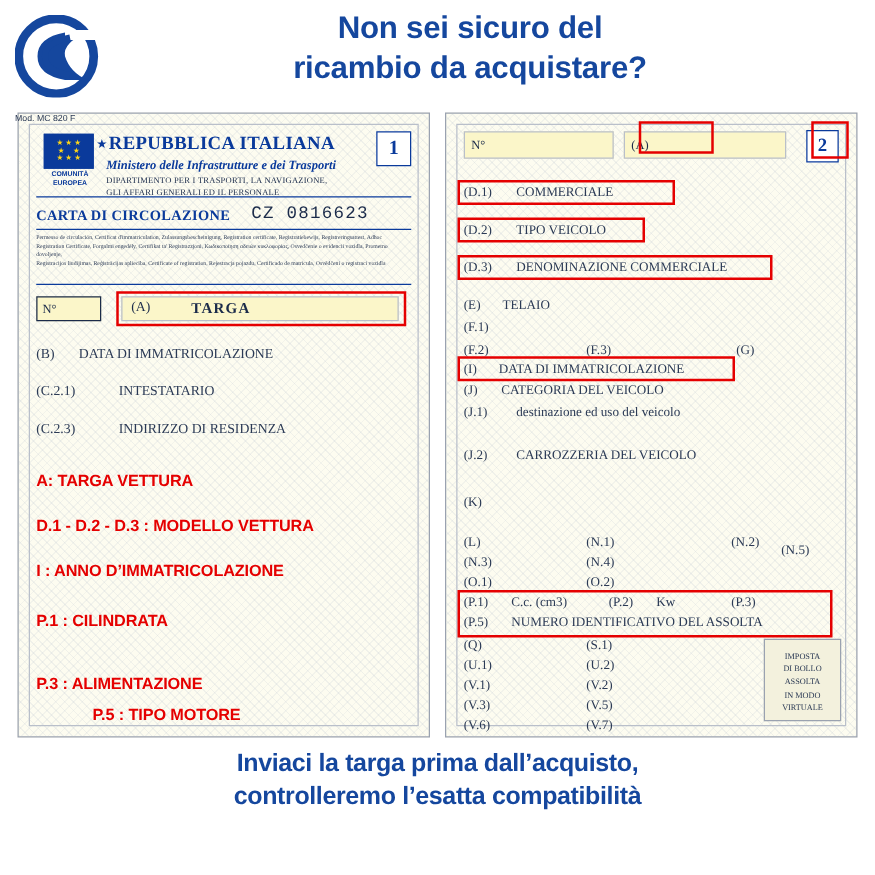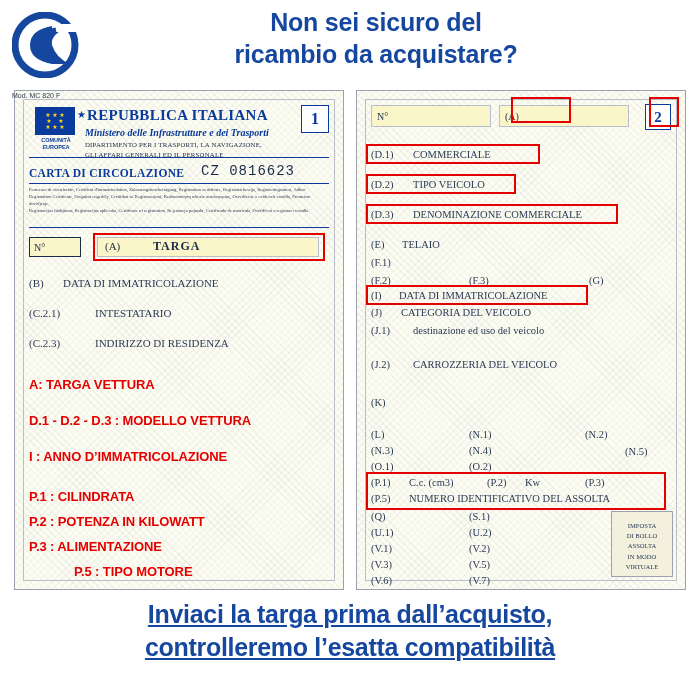--- a/index.html
+++ b/index.html
@@ -41,25 +41,24 @@
     letter-spacing: -0.2px;
   }
 
   
   .footer {
     position: absolute;
     left: 0; top: 598px;
     width: 700px;
     text-align: center;
     color: #15479e;
-    font-size: 25px;
+    font-size: 20px;
     font-weight: bold;
     line-height: 1.3;
     letter-spacing: -0.3px;
-    text-decoration: underline;
   }
 
   
   .doc {
     position: absolute;
     background: #fdfcf0;
     border: 1px solid #9aa2b0;
     box-sizing: border-box;
     overflow: hidden;
   }
@@ -393,21 +392,20 @@
   <div class="row-label" style="left:14px; top:216px;">(C.2.1)</div>
   <div class="row-label" style="left:80px; top:216px;">INTESTATARIO</div>
 
   <div class="row-label" style="left:14px; top:246px;">(C.2.3)</div>
   <div class="row-label" style="left:80px; top:246px;">INDIRIZZO DI RESIDENZA</div>
 
   <div class="redtext" style="left:14px; top:286px;">A: TARGA VETTURA</div>
   <div class="redtext" style="left:14px; top:322px;">D.1 - D.2 - D.3 : MODELLO VETTURA</div>
   <div class="redtext" style="left:14px; top:358px;">I : ANNO D’IMMATRICOLAZIONE</div>
   <div class="redtext" style="left:14px; top:398px;">P.1 : CILINDRATA</div>
-  <div class="redtext" style="left:14px; top:423px;">P.2 : POTENZA IN KILOWATT</div>
   <div class="redtext" style="left:14px; top:448px;">P.3 : ALIMENTAZIONE</div>
   <div class="redtext" style="left:14px; top:473px;margin-left:45px;">P.5 :  TIPO MOTORE</div>
 </div>
 
 <div class="modcode">Mod. MC 820 F</div>
 
 <div class="doc doc-right">
   <div class="guilloche"></div>
   <div class="inner"></div>
 
@@ -453,21 +451,21 @@
   <div class="f" style="left:56px; top:268px;">CARROZZERIA DEL VEICOLO</div>
 
   <div class="f" style="left:14px; top:306px;">(K)</div>
 
   <div class="f" style="left:14px; top:338px;">(L)</div>
   <div class="f" style="left:112px; top:338px;">(N.1)</div>
   <div class="f" style="left:228px; top:338px;">(N.2)</div>
 
   <div class="f" style="left:14px; top:354px;">(N.3)</div>
   <div class="f" style="left:112px; top:354px;">(N.4)</div>
-  <div class="f" style="left:228px; top:355px;padding-left:40px;">(N.5)</div>
+  <div class="f" style="left:228px; top:344px;padding-left:40px;">(N.5)</div>
 
   <div class="f" style="left:14px; top:370px;">(O.1)</div>
   <div class="f" style="left:112px; top:370px;">(O.2)</div>
 
   <div class="f" style="left:14px; top:386px;">(P.1)</div>
   <div class="f" style="left:52px; top:386px;">C.c. (cm3)</div>
   <div class="f" style="left:130px; top:386px;">(P.2)</div>
   <div class="f" style="left:168px; top:386px;">Kw</div>
   <div class="f" style="left:228px; top:386px;">(P.3)</div>
 

